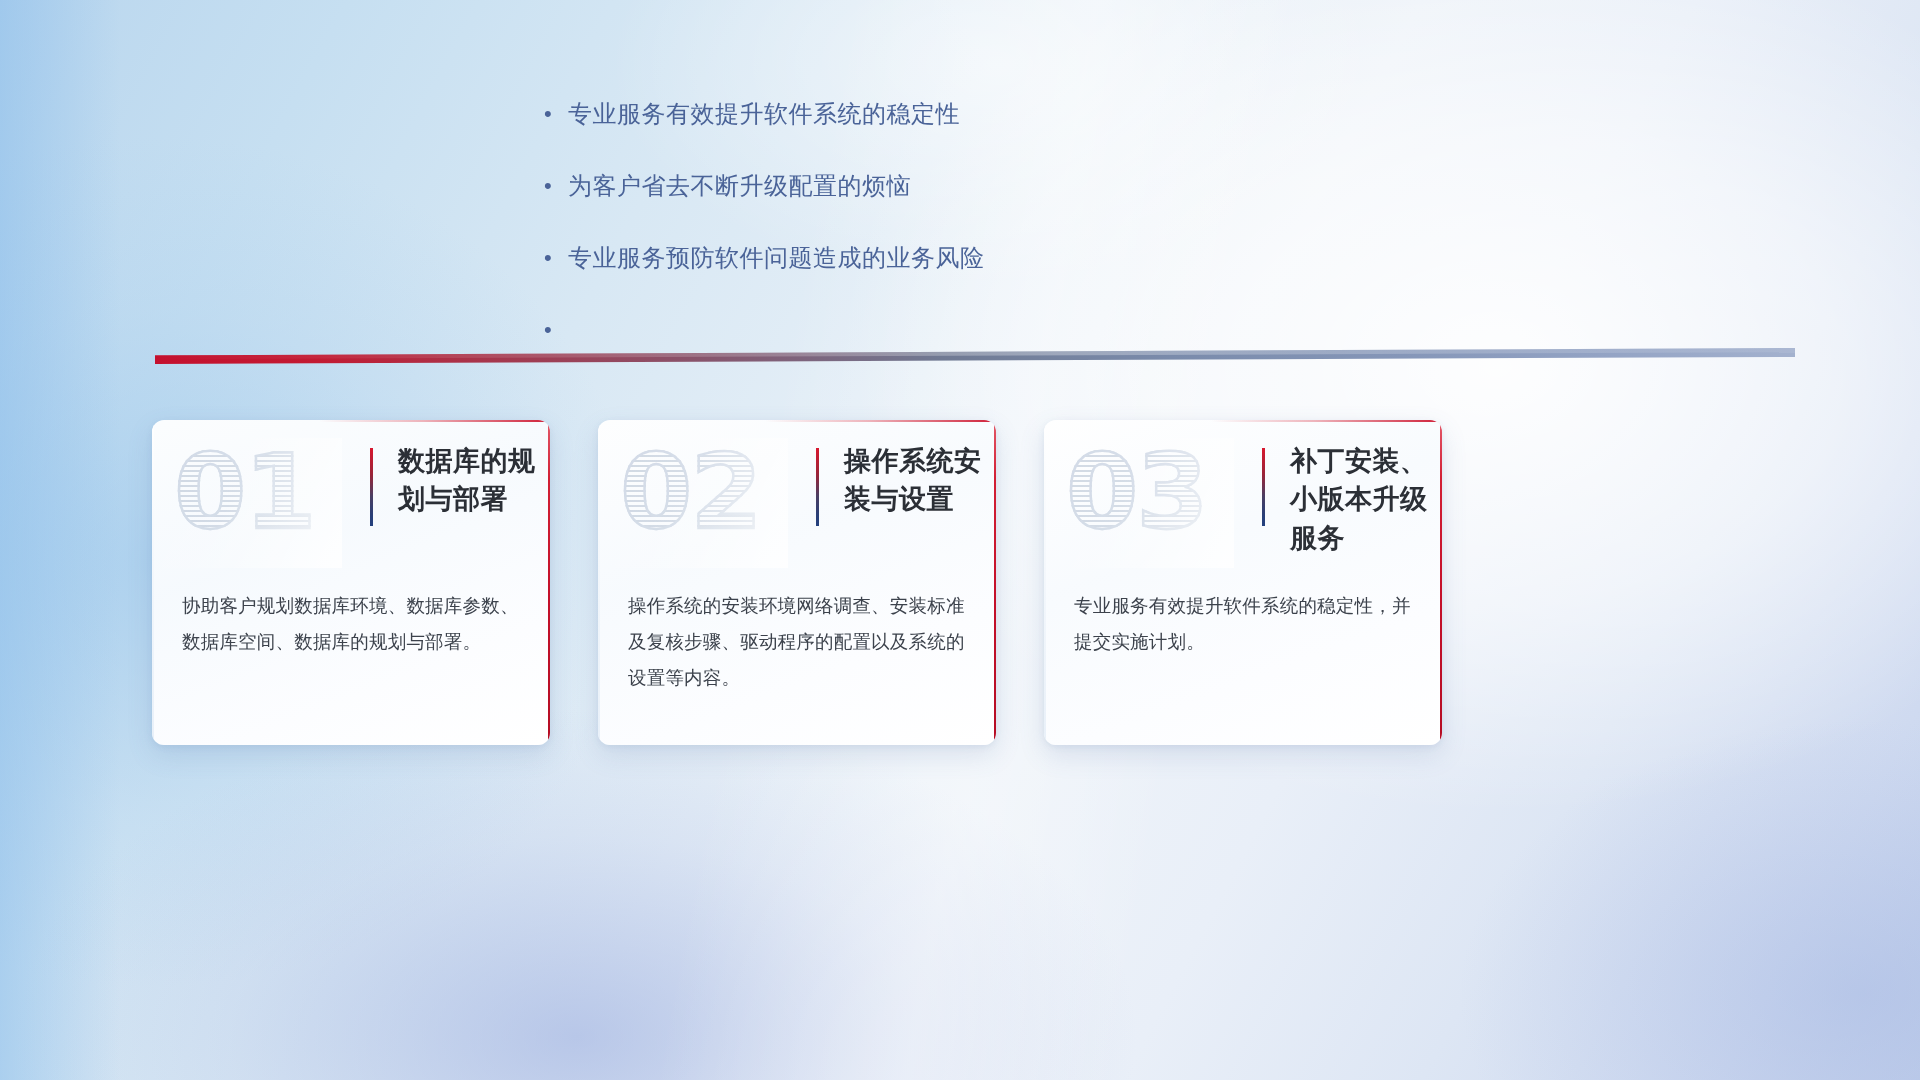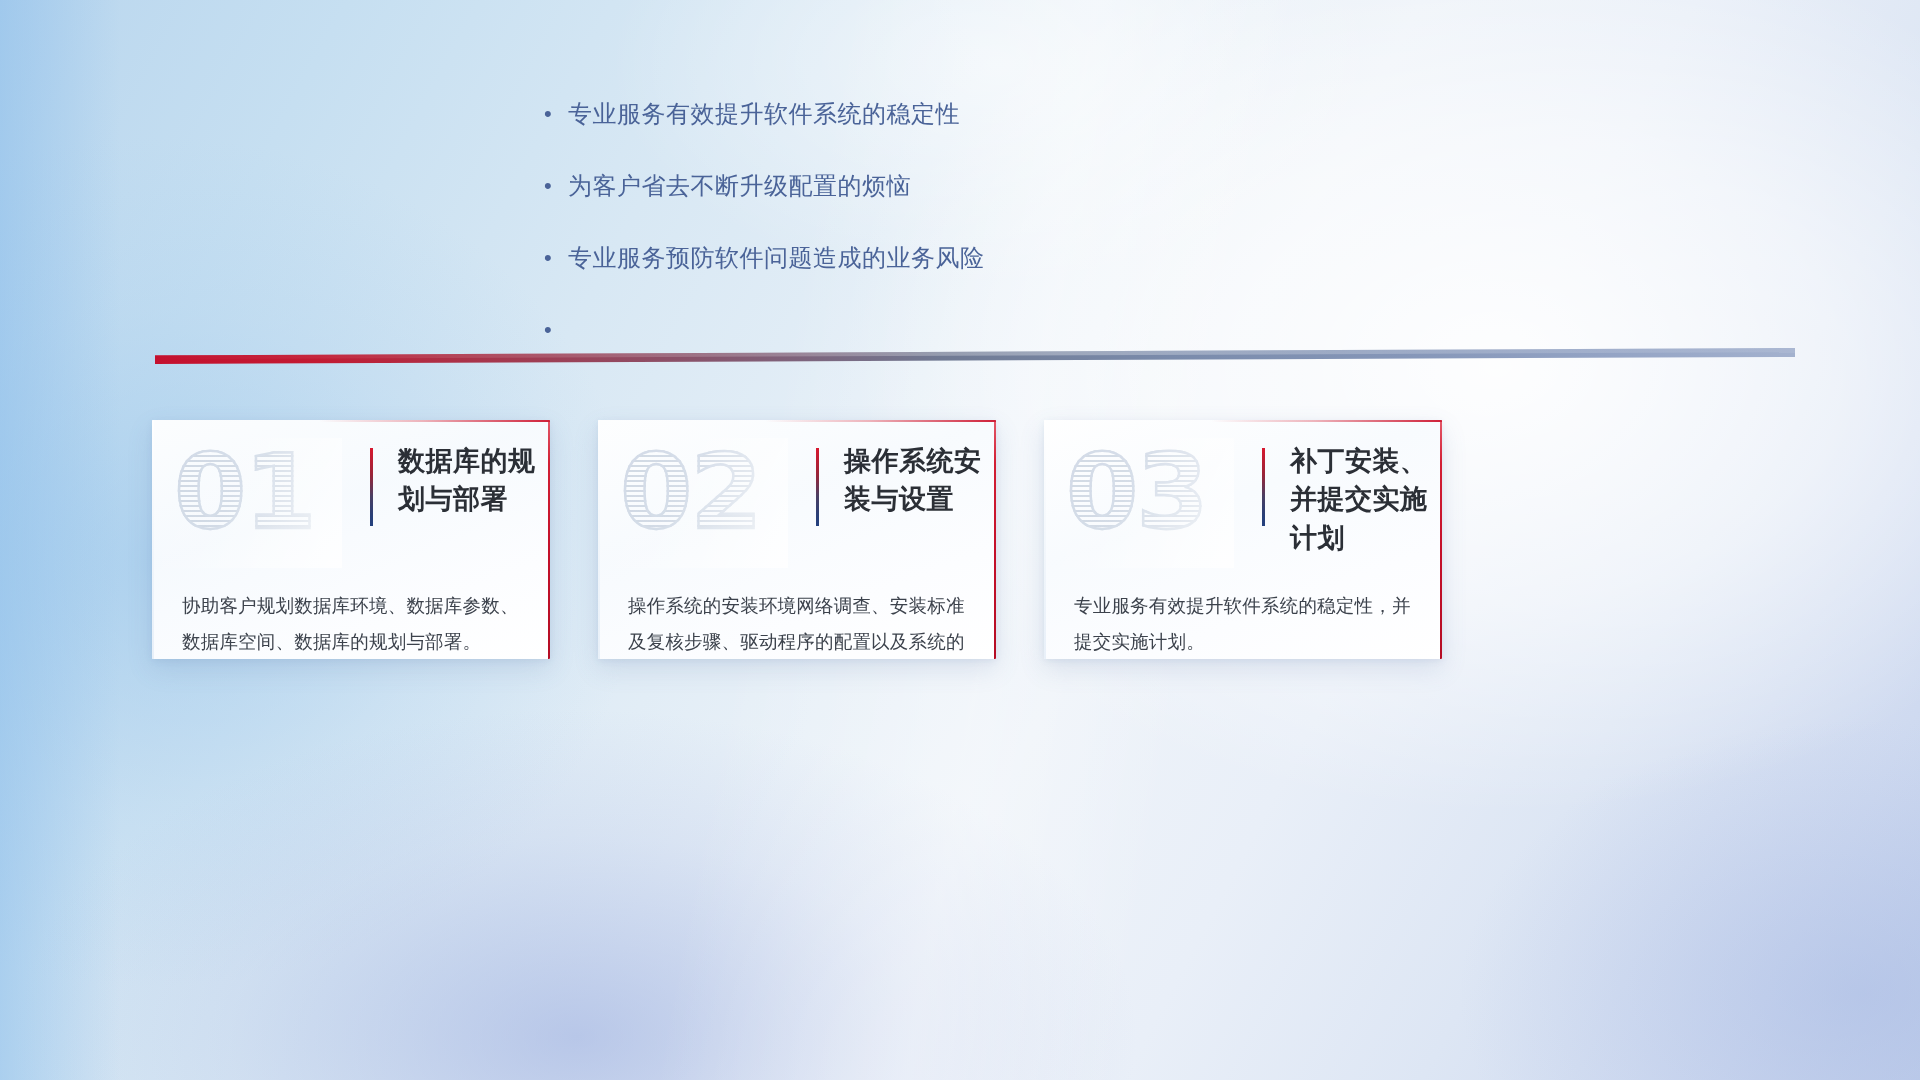--- a/index.html
+++ b/index.html
@@ -111,22 +111,22 @@
   }
 
   
   #cards {
     position:absolute; left:0; top:420px; width:1920px; z-index:6;
     display:flex; justify-content:flex-start; gap:48px;
     padding-left:152px;
   }
   .card {
     position:relative;
-    width:398px; height:239px;
-    border-radius:1px;
+    width:398px; height:325px;
+    border-radius:12px;
     background:
       linear-gradient(160deg,
         rgba(255,255,255,.95) 0%,
         rgba(248,251,254,.97) 38%,
         rgba(252,253,255,.99) 70%,
         rgba(255,255,255,1) 100%);
     box-shadow:0 10px 26px rgba(88,118,165,.16), 0 2px 6px rgba(88,118,165,.10);
     overflow:hidden;
   }
   .card-edge-right {
@@ -257,18 +257,18 @@
   </div>
 
   <div class="card">
     <div class="card-edge-left"></div>
     <div class="card-edge-right"></div>
     <div class="card-edge-top"></div>
     <div class="card-head">
       <div class="ghost-num">03</div>
       <div class="ghost-num-mask"></div>
       <div class="title-bar"></div>
-      <div class="card-title">补丁安装、并提交实施计划</div>
+      <div class="card-title">补丁安装、小版本升级服务</div>
     </div>
     <div class="card-body">专业服务有效提升软件系统的稳定性，并提交实施计划。</div>
   </div>
 
 </div>
 
 </body></html>

